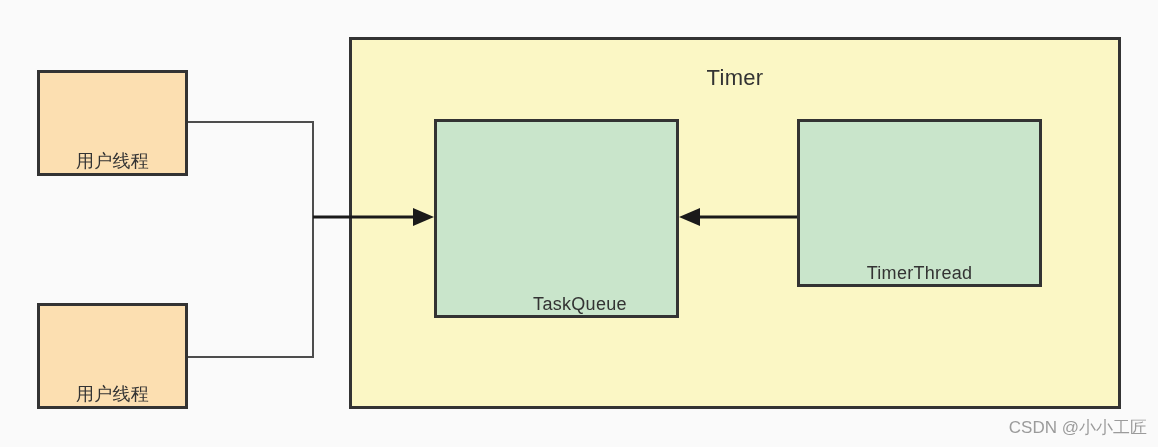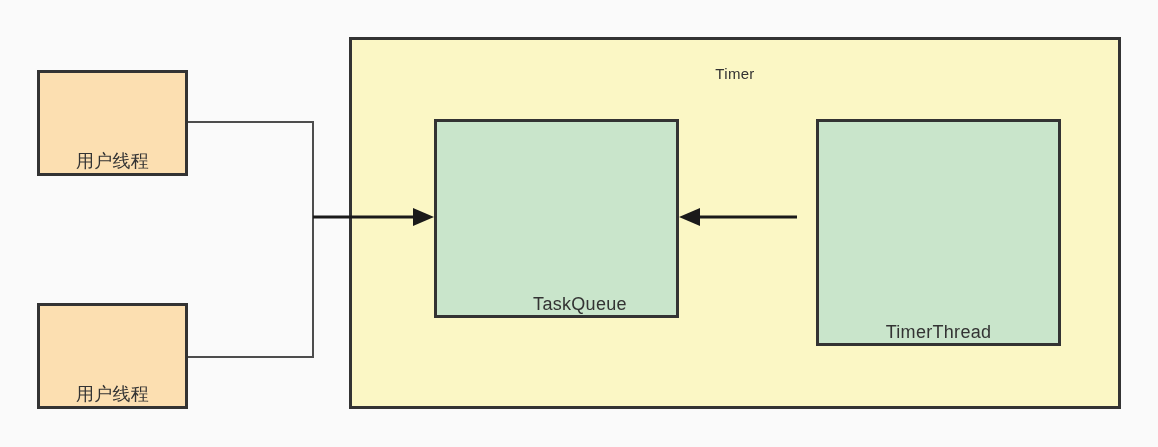--- a/index.html
+++ b/index.html
@@ -35,30 +35,30 @@
   }
   #timer-container {
     left: 349px; top: 37px; width: 772px; height: 372px;
     background: var(--timer-fill, #fbf7c5);
     align-items: flex-start;
   }
   #timer-title {
     position: absolute;
     top: 25px; left: 0; width: 100%;
     text-align: center;
-    font-size: 15px;
+    font-size: 22px;
     color: var(--text, #333333);
   }
   #task-queue {
     left: 434px; top: 119px; width: 245px; height: 199px;
     background: var(--inner-fill, #c9e5cb);
     padding-left: 47px;
   }
   #timer-thread {
-    left: 816px; top: 119px; width: 245px; height: 227px;
+    left: 797px; top: 119px; width: 245px; height: 168px;
     background: var(--inner-fill, #c9e5cb);
   }
   #edges-svg {
     position: absolute;
     left: 0; top: 0;
     width: 1158px; height: 447px;
     pointer-events: none;
   }
   .connector-line {
     stroke: var(--connector, #4d4d4d);
@@ -115,14 +115,15 @@
 
     <line class="connector-line" x1="313" y1="121" x2="313" y2="358"></line>
 
     <line class="arrow-line" x1="313" y1="217" x2="420" y2="217"></line>
     <polygon class="arrow-head" points="434,217 413,208 413,226"></polygon>
 
     <line class="arrow-line" x1="797" y1="217" x2="693" y2="217"></line>
     <polygon class="arrow-head" points="679,217 700,208 700,226"></polygon>
   </svg>
 
+  <div id="watermark">CSDN @小小工匠</div>
 
 </div>
 
 </body></html>

